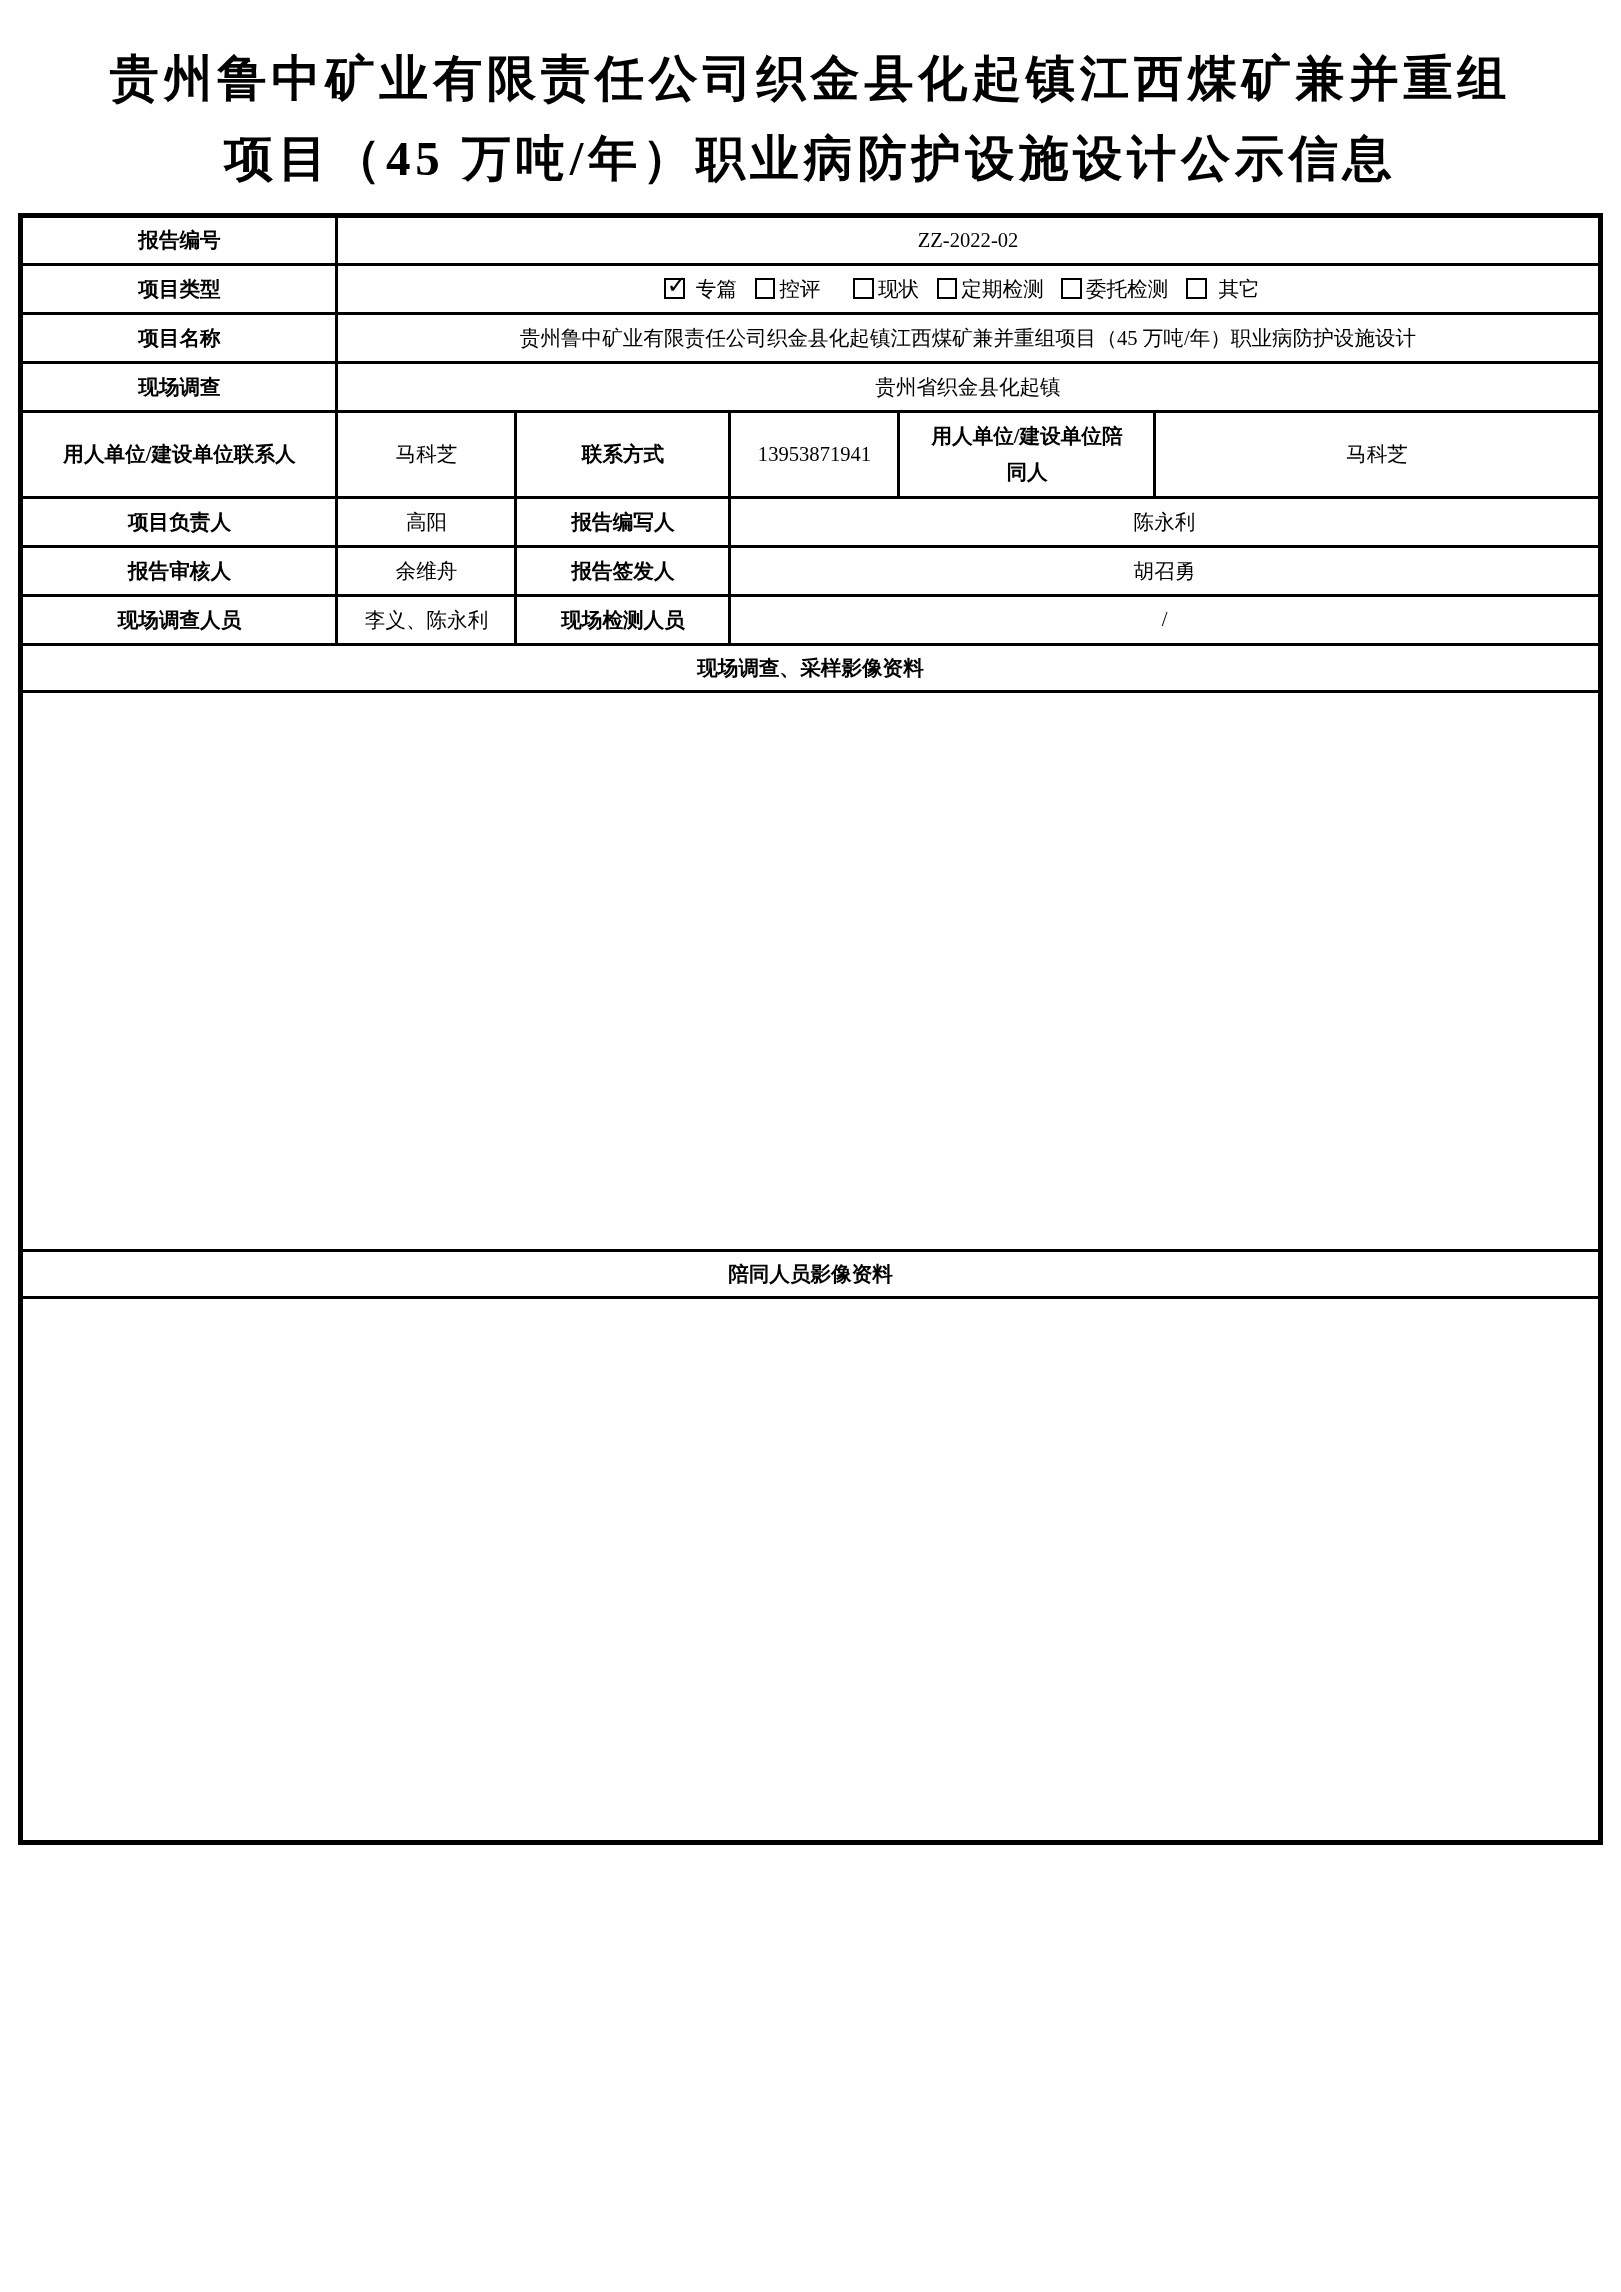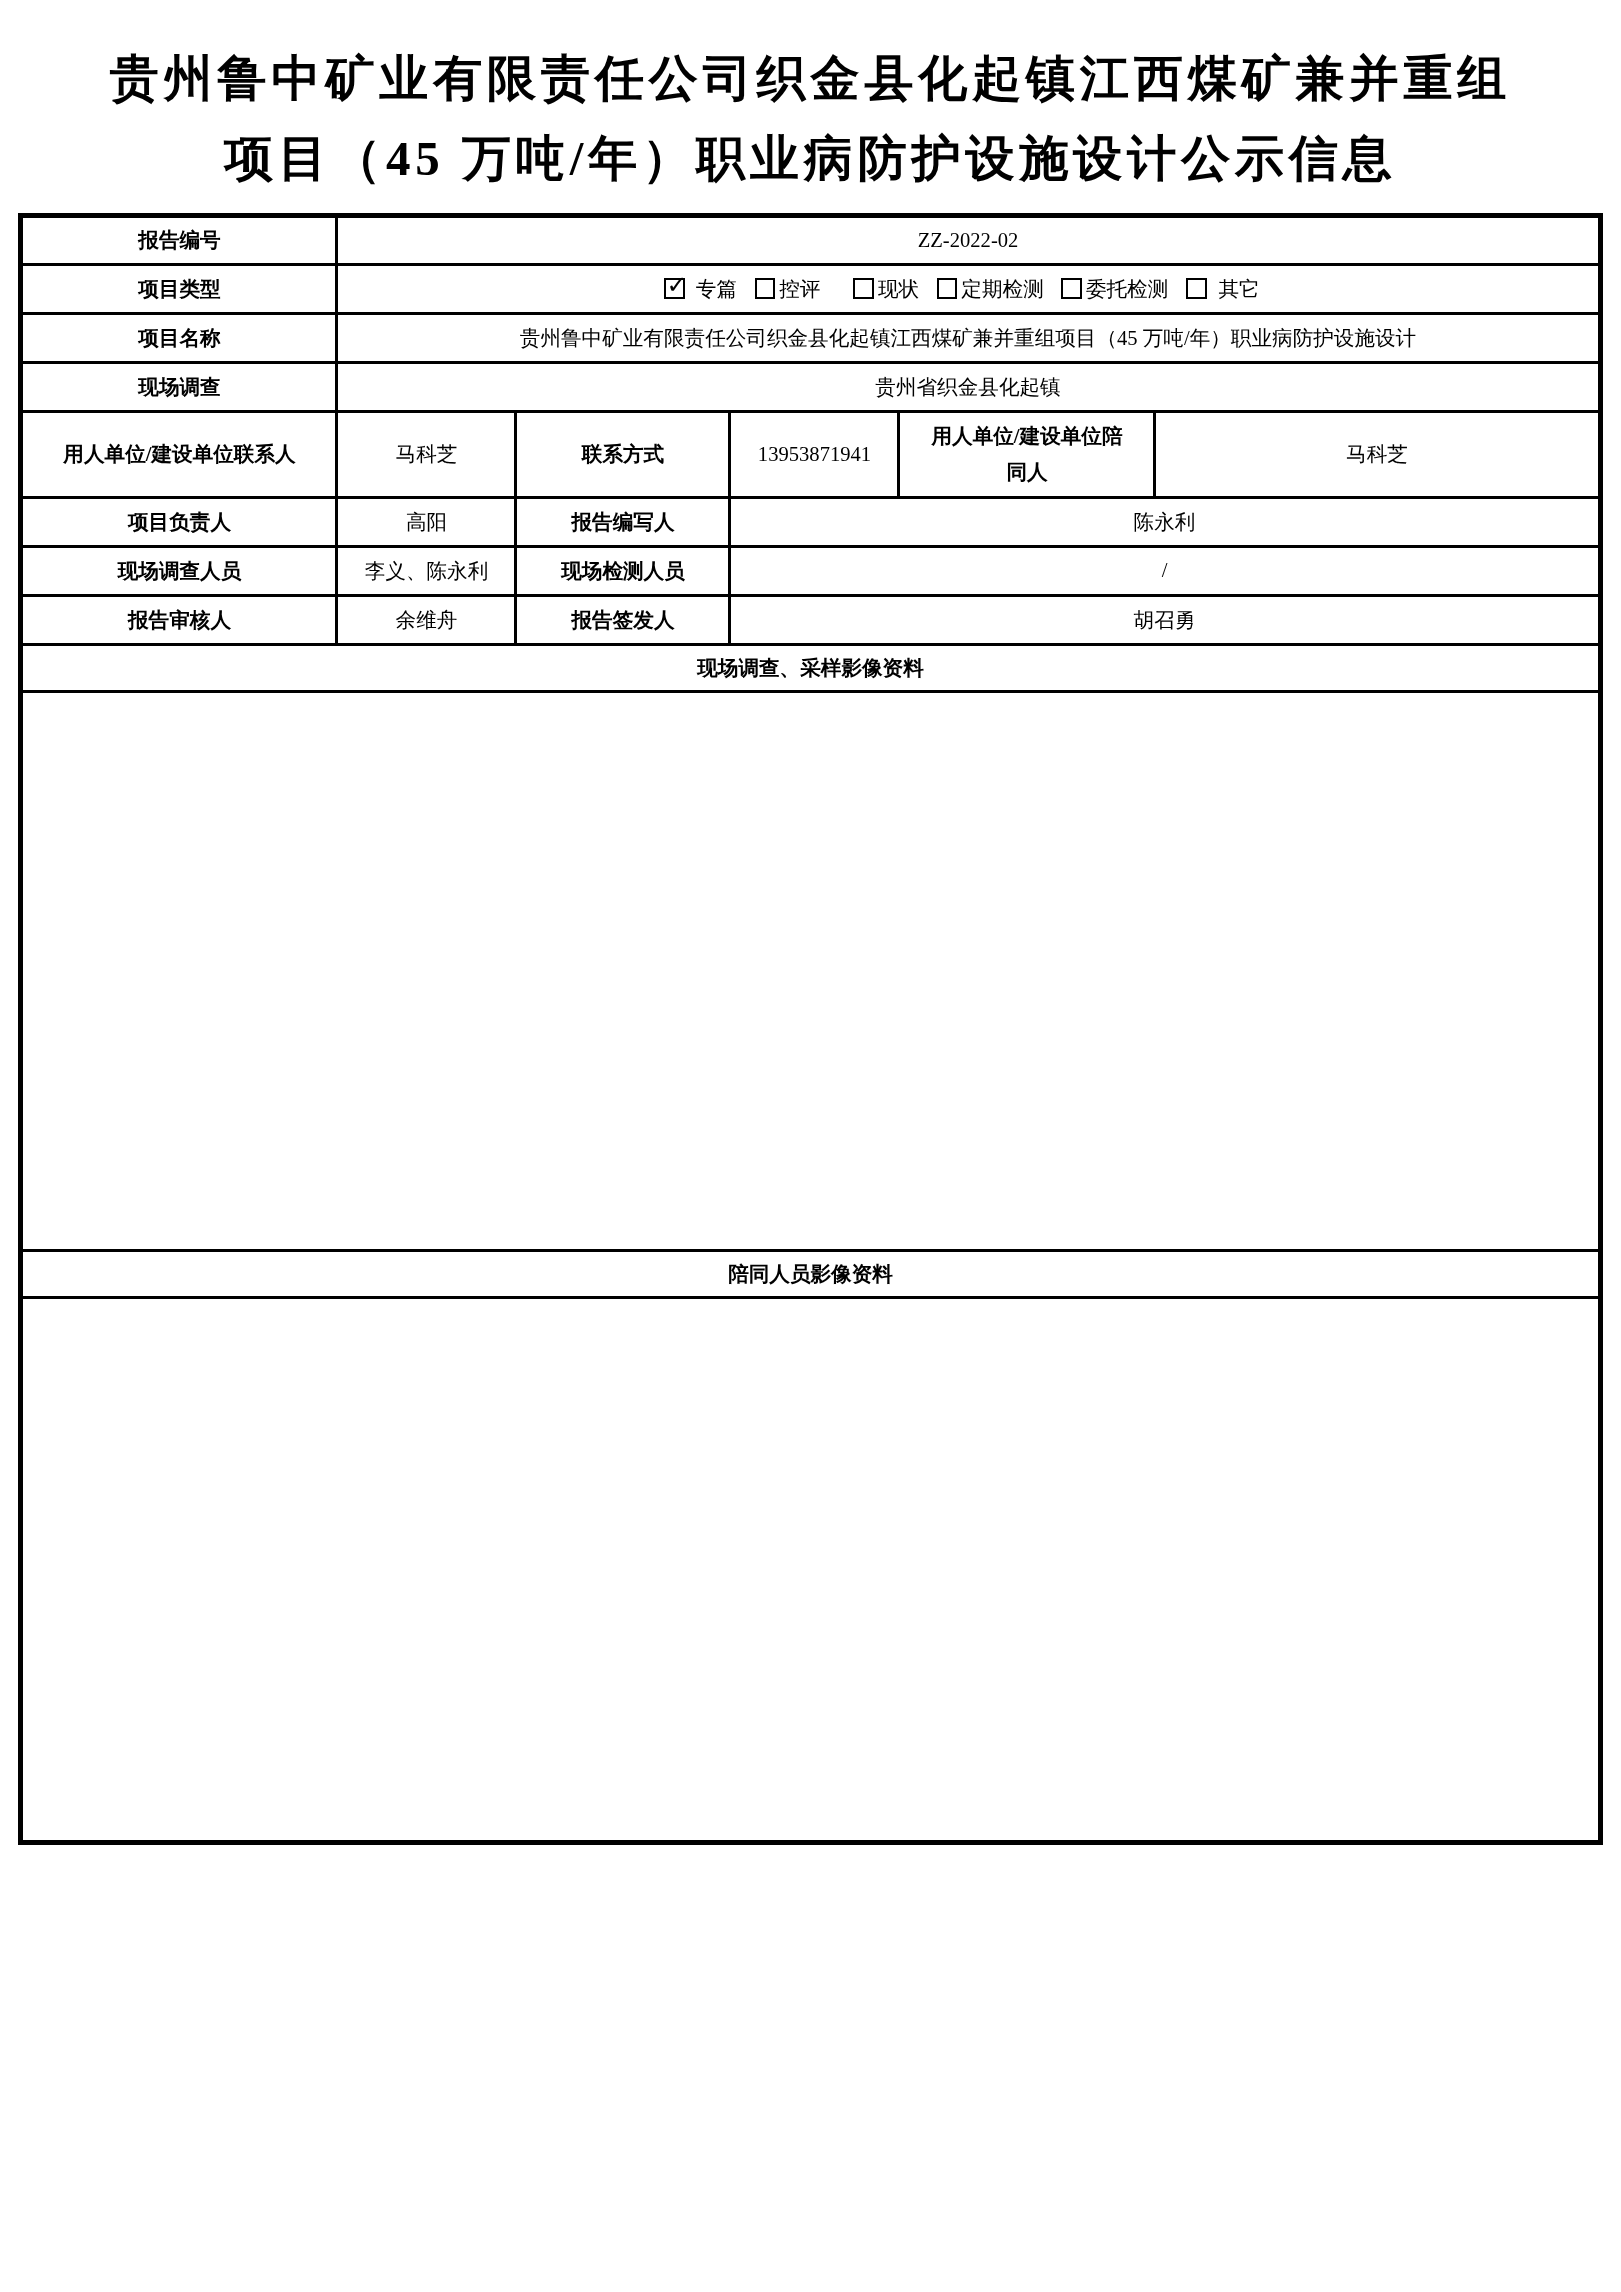--- a/index.html
+++ b/index.html
@@ -158,33 +158,33 @@
     </tr>
 
     <tr class="r-s">
       <td class="lbl">项目负责人</td>
       <td>高阳</td>
       <td class="lbl">报告编写人</td>
       <td colspan="3">陈永利</td>
     </tr>
 
     <tr class="r-s">
+      <td class="lbl">报告审核人</td>
+      <td>余维舟</td>
+      <td class="lbl">报告签发人</td>
+      <td colspan="3">胡召勇</td>
+    </tr>
+
+    <tr class="r-s">
       <td class="lbl">现场调查人员</td>
       <td>李义、陈永利</td>
       <td class="lbl">现场检测人员</td>
       <td colspan="3">/</td>
     </tr>
 
-    <tr class="r-s">
-      <td class="lbl">报告审核人</td>
-      <td>余维舟</td>
-      <td class="lbl">报告签发人</td>
-      <td colspan="3">胡召勇</td>
-    </tr>
-
 
     <tr class="r-section">
       <td colspan="6" class="sec">现场调查、采样影像资料</td>
     </tr>
 
     <tr class="r-blank1">
       <td colspan="6"></td>
     </tr>
 
     <tr class="r-section">

